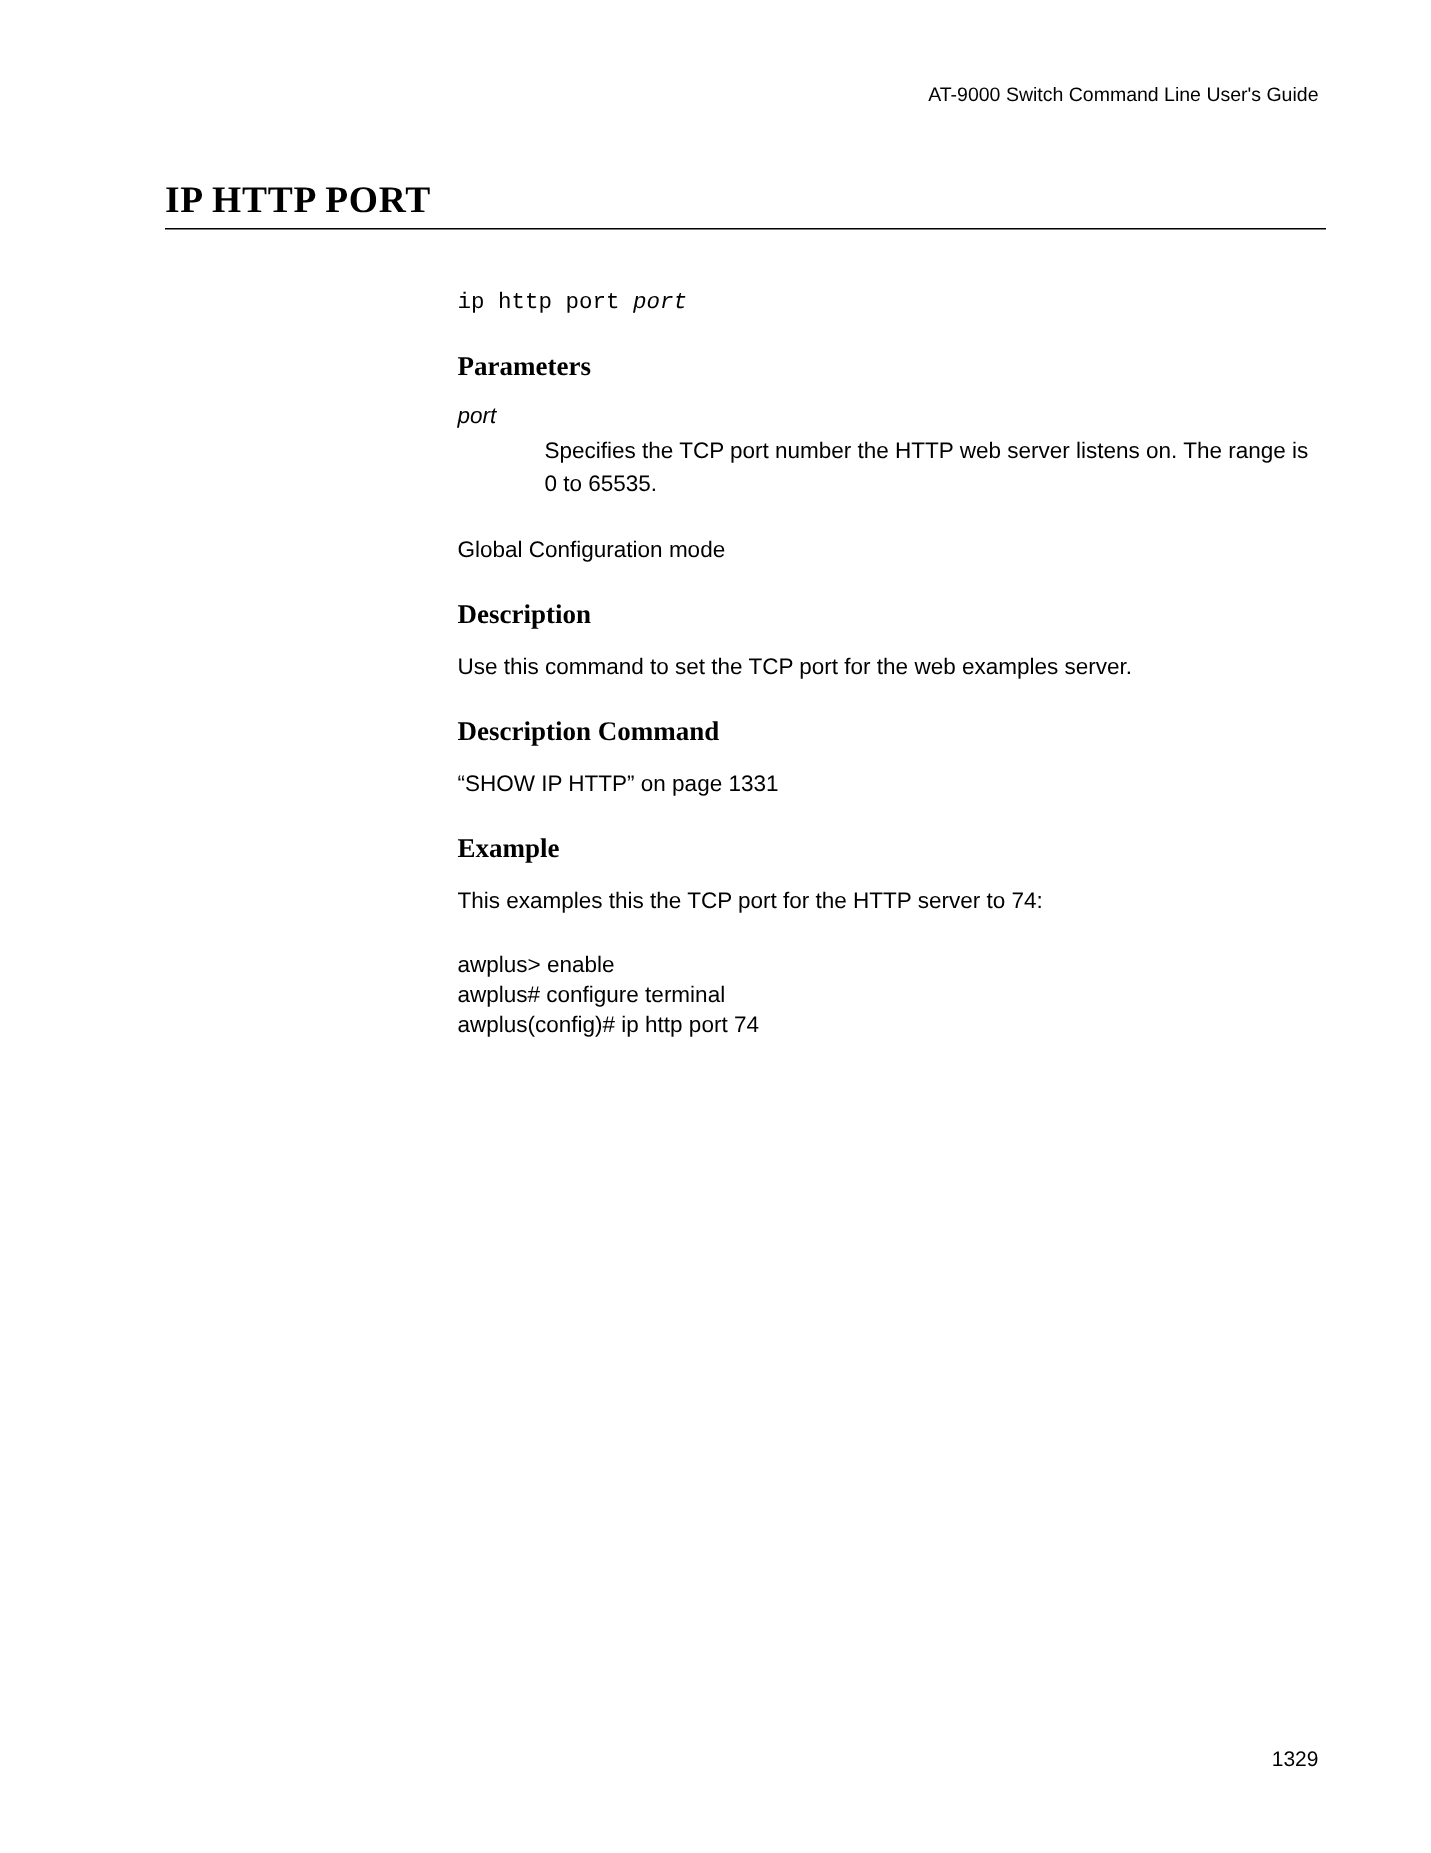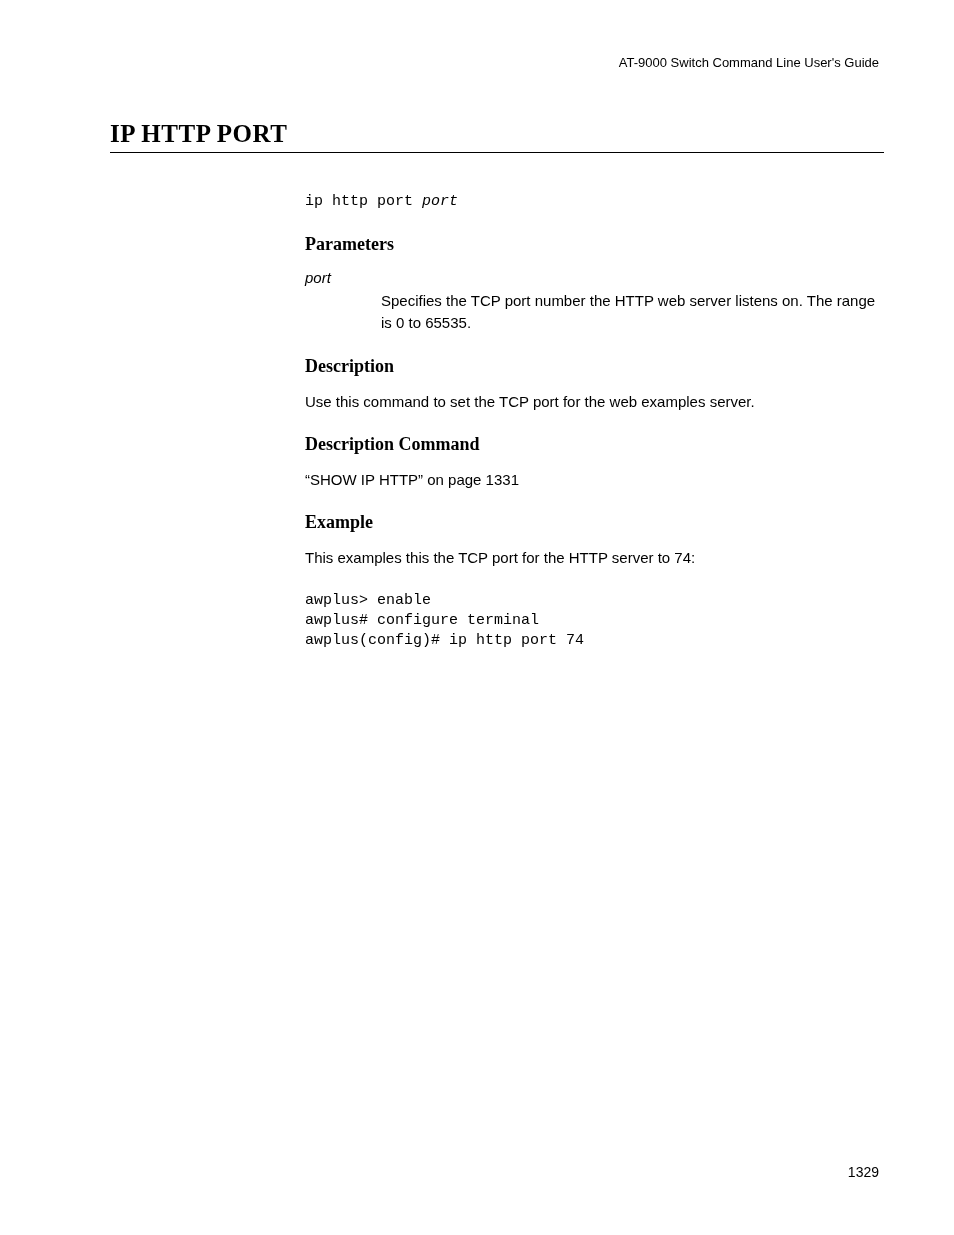--- a/index.html
+++ b/index.html
@@ -53,31 +53,31 @@
     .syntax-param {
       font-style: italic;
     }
     .param-name {
       font-style: italic;
       font-size: 15px;
       margin-bottom: 4px;
     }
     .param-desc {
       font-size: 15px;
-      margin-left: 76px;
+      margin-left: 58px;
       line-height: 1.45;
       margin-bottom: 22px;
     }
     .body-text {
       font-size: 15px;
       margin-bottom: 22px;
       line-height: 1.4;
     }
     .example-code {
-      font-family: Liberation Mono, monospace;
+      font-family: Liberation Sans, sans-serif;
       font-size: 15px;
       line-height: 1.35;
       white-space: pre;
       margin-top: 23px;
     }
     .page-number {
       position: absolute;
       bottom: 55px;
       right: 75px;
       font-size: 14px;
@@ -94,20 +94,21 @@
   <div class="content">
 
     <div class="syntax-line">
       <span class="syntax-base">ip http port </span><span class="syntax-param">port</span>
     </div>
 
     <div class="section-heading">Parameters</div>
     <div class="param-name">port</div>
     <div class="param-desc">Specifies the TCP port number the HTTP web server listens on. The range is 0 to 65535.</div>
 
+    <div class="body-text">Global Configuration mode</div>
 
     <div class="section-heading">Description</div>
     <div class="body-text">Use this command to set the TCP port for the web examples server.</div>
 
     <div class="section-heading">Description Command</div>
     <div class="body-text">“SHOW IP HTTP” on page 1331</div>
 
     <div class="section-heading">Example</div>
     <div class="body-text">This examples this the TCP port for the HTTP server to 74:</div>
     <div class="example-code">awplus&gt; enable

